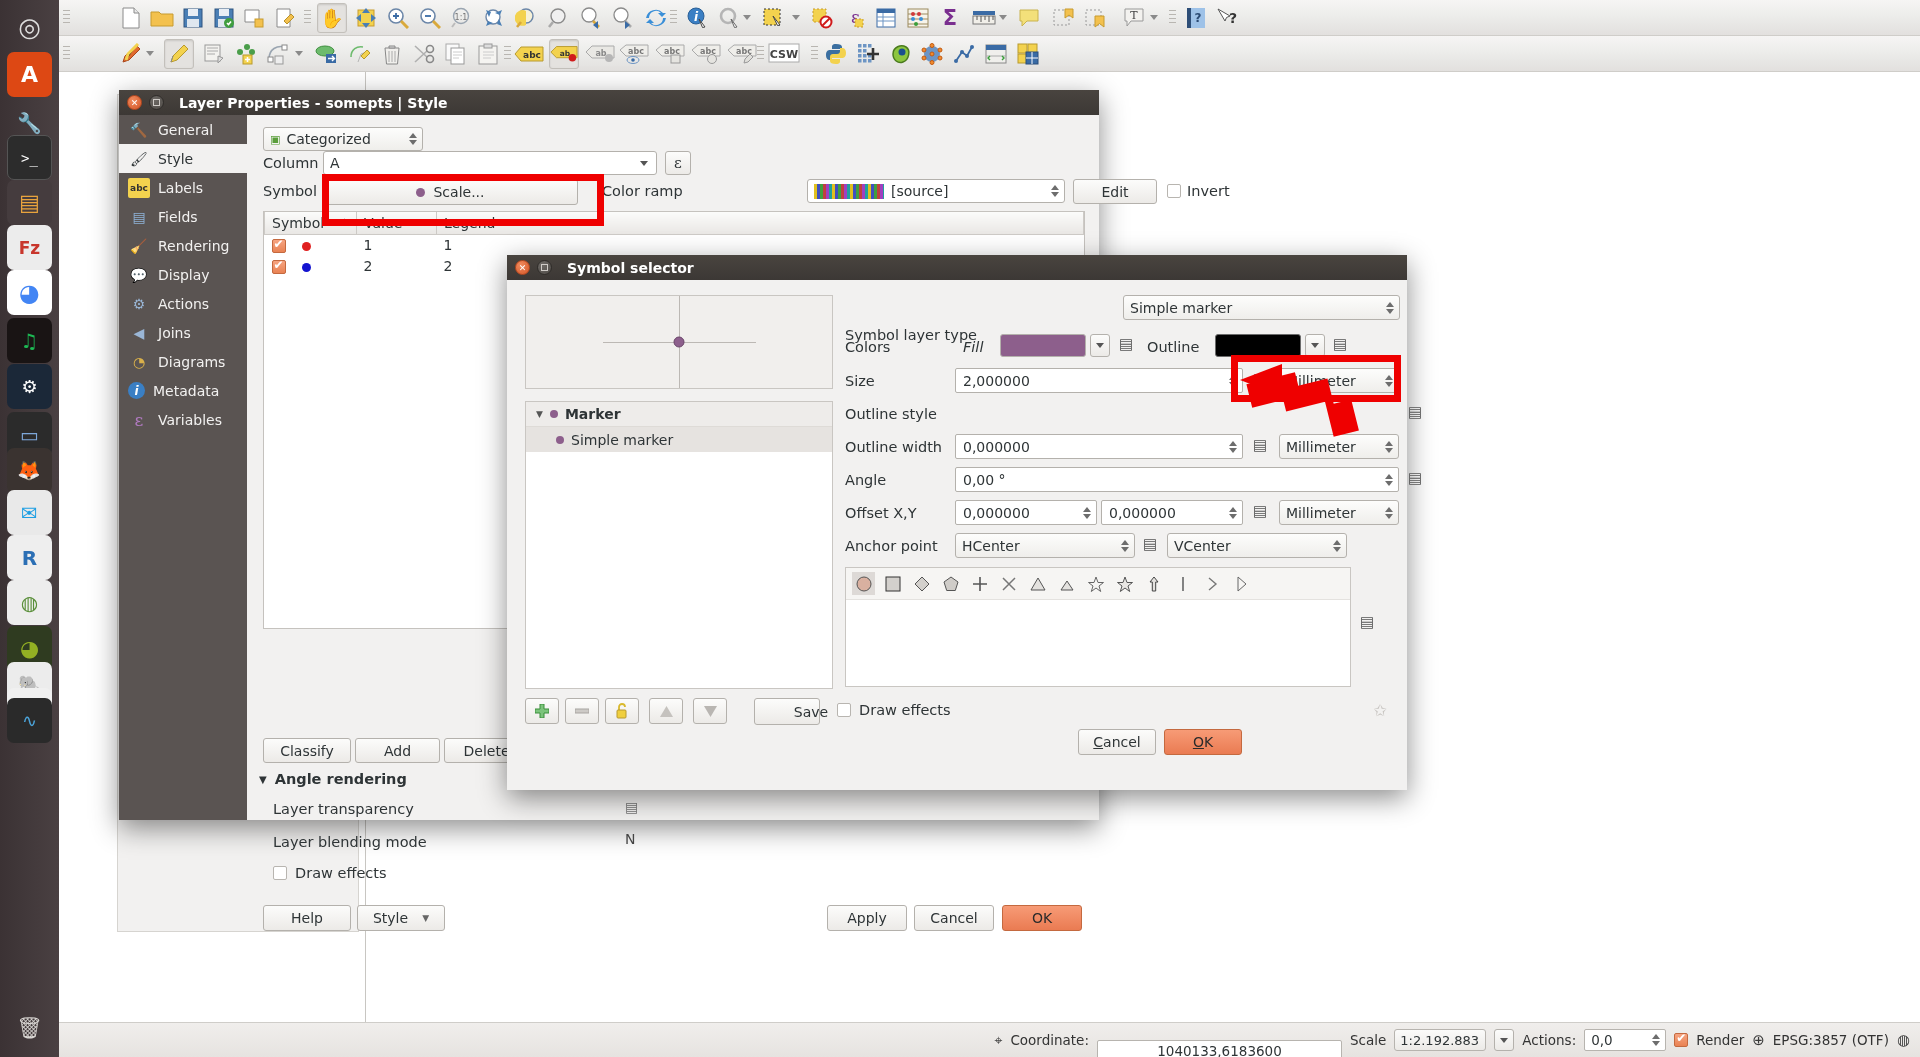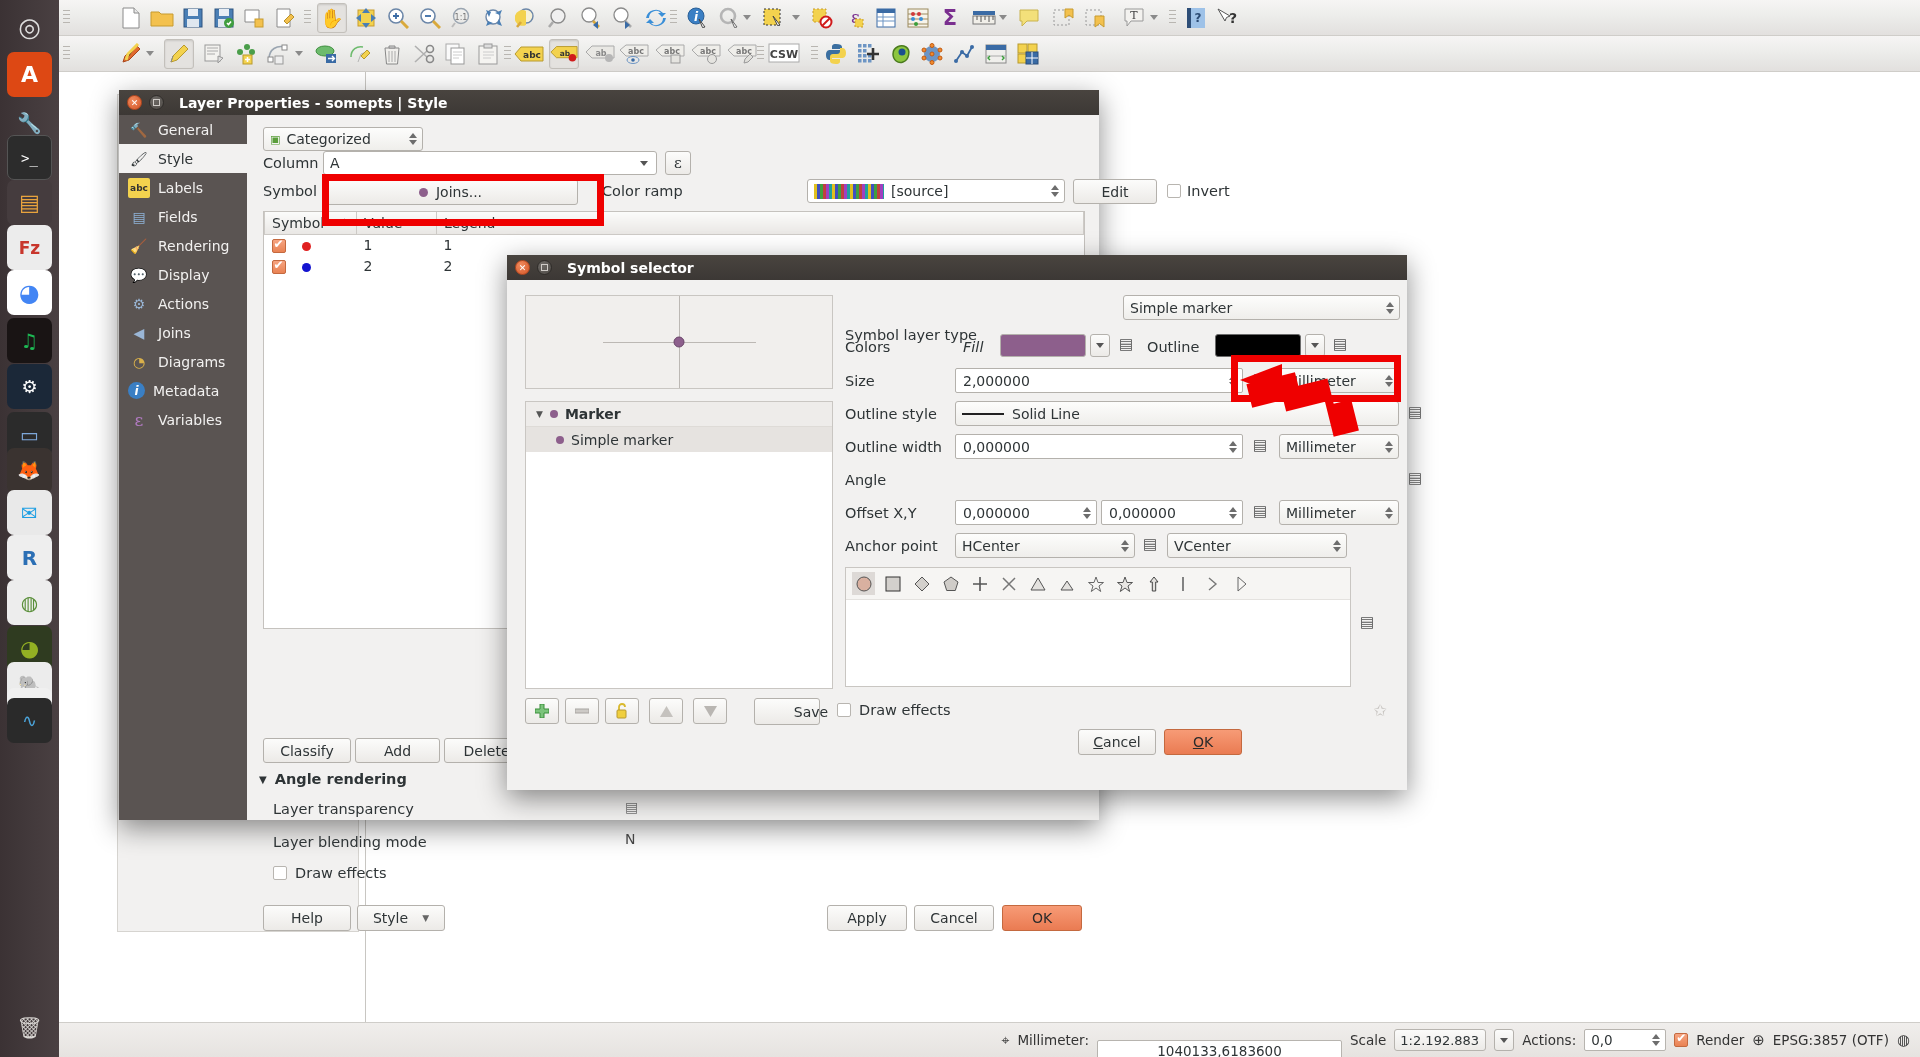--- a/index.html
+++ b/index.html
@@ -764,21 +764,21 @@
             <i></i>
           </span>
       </div>
       <div class="btn" style="position:absolute;left:418px;top:36px;width:26px;height:24px;font-family:'DejaVu Serif',serif;font-size:15px;">
         <span>ε</span>
       </div>
 
       <div style="position:absolute;left:16px;top:68px;">Symbol</div>
       <div class="btn" style="position:absolute;left:76px;top:64px;width:255px;height:26px;gap:8px;">
         <span style="width:9px;height:9px;border-radius:50%;background:#8d5f8c;display:inline-block;"></span>
-        <span>Joins...</span>
+        <span>Scale...</span>
       </div>
       <div style="position:absolute;left:355px;top:68px;">Color ramp</div>
       <div class="combo2" style="position:absolute;left:560px;top:64px;width:258px;height:24px;background:#fff;">
         <span style="width:70px;height:15px;display:inline-block;margin-right:7px;background:repeating-linear-gradient(to right,#e0c020 0 3px,#4050c0 3px 6px,#40a040 6px 9px,#c04040 9px 12px,#a040c0 12px 15px,#20a0a0 15px 18px);"></span>
         <span>[source]</span>
         <span class="spinarrows">
             <i class="up"></i>
             <i class="dn"></i>
           </span>
       </div>
@@ -969,44 +969,47 @@
       <span style="position:absolute;left:408px;top:75px;font-size:15px;color:#555;">▤</span>
       <div class="combo2" style="position:absolute;left:434px;top:73px;width:120px;height:25px;">
         <span>Millimeter</span>
         <span class="spinarrows">
             <i class="up"></i>
             <i class="dn"></i>
           </span>
       </div>
 
       <div style="position:absolute;left:0;top:111px;">Outline style</div>
-      <div class="combo2" style="position:absolute;left:110px;top:106px;width:444px;height:25px;gap:8px;">
-        <span style="width:42px;height:2px;background:#222;display:inline-block;"></span>
-        <span>Solid Line</span>
-      </div>
       <span style="position:absolute;left:563px;top:108px;font-size:15px;color:#555;">▤</span>
 
       <div style="position:absolute;left:0;top:144px;">Outline width</div>
       <div class="txt" style="position:absolute;left:110px;top:139px;width:288px;height:25px;">
         <span>0,000000</span>
         <span class="spinarrows">
             <i class="up"></i>
             <i class="dn"></i>
           </span>
       </div>
       <span style="position:absolute;left:408px;top:141px;font-size:15px;color:#555;">▤</span>
       <div class="combo2" style="position:absolute;left:434px;top:139px;width:120px;height:25px;">
         <span>Millimeter</span>
         <span class="spinarrows">
             <i class="up"></i>
             <i class="dn"></i>
           </span>
       </div>
 
       <div style="position:absolute;left:0;top:177px;">Angle</div>
+      <div class="txt" style="position:absolute;left:110px;top:172px;width:444px;height:25px;">
+        <span>0,00 °</span>
+        <span class="spinarrows">
+            <i class="up"></i>
+            <i class="dn"></i>
+          </span>
+      </div>
       <span style="position:absolute;left:563px;top:174px;font-size:15px;color:#555;">▤</span>
 
       <div style="position:absolute;left:0;top:210px;">Offset X,Y</div>
       <div class="txt" style="position:absolute;left:110px;top:205px;width:142px;height:25px;">
         <span>0,000000</span>
         <span class="spinarrows">
             <i class="up"></i>
             <i class="dn"></i>
           </span>
       </div>
@@ -1130,21 +1133,21 @@
 
   <div class="redbox" style="left:1231px; top:355px; width:170px; height:47px;"></div>
   <svg class="redarrow" width="200" height="100" style="left:1230px; top:362px;">
     <path d="M28 12 L78 12 L78 26 L108 26 L108 52 L126 52 L126 84 L100 84 L100 48 L60 48 L60 36 L28 36 Z" fill="#ef0000" transform="translate(-5,-2) rotate(-14 75 45)"></path>
     <path d="M10 18 L52 2 L52 34 Z" fill="#ef0000"></path>
   </svg>
 
   <div class="statusbar">
     <div class="sb-spacer"></div>
     <span style="font-size:14px;color:#444;">⌖</span>
-    <span class="sb-label">Millimeter:</span>
+    <span class="sb-label">Coordinate:</span>
     <div class="field ro" style="width:245px;justify-content:center;">
       <span>1040133,6183600</span>
     </div>
     <span class="sb-label">Scale</span>
     <div class="combo" style="width:92px;">
       <span style="font-size:13px;">1:2.192.883</span>
     </div>
     <span class="dd-small">
         <i></i>
       </span>

